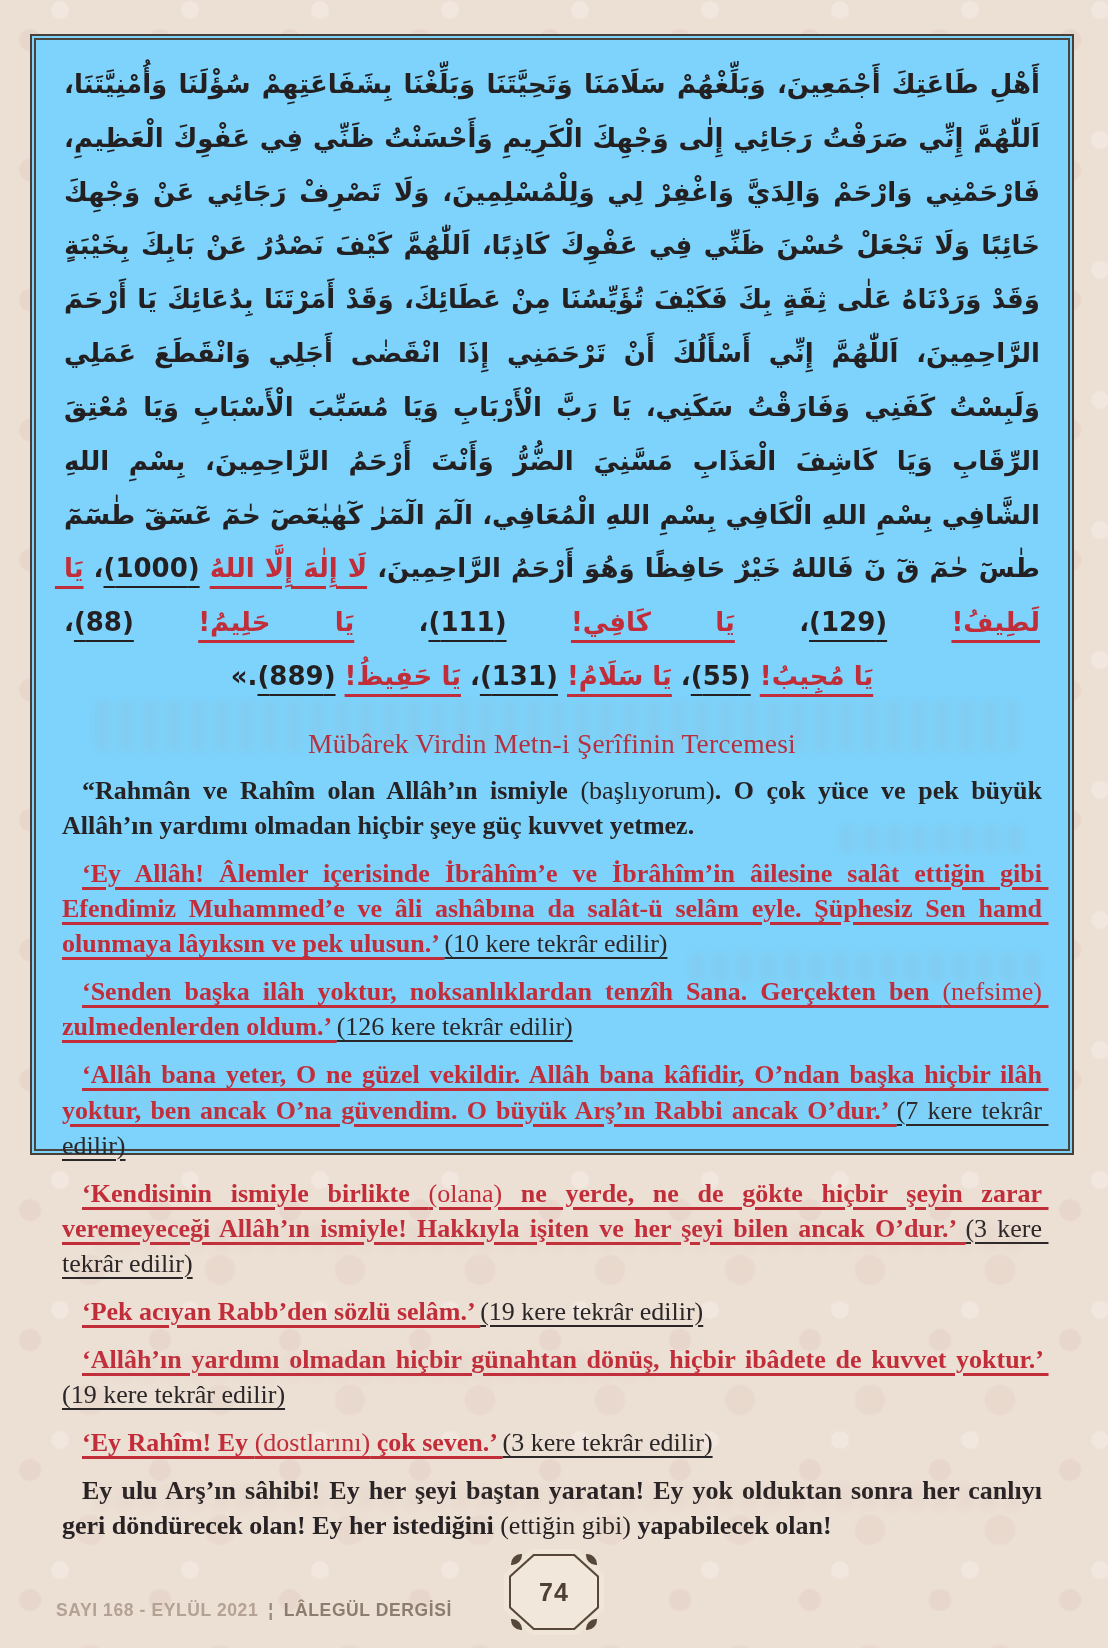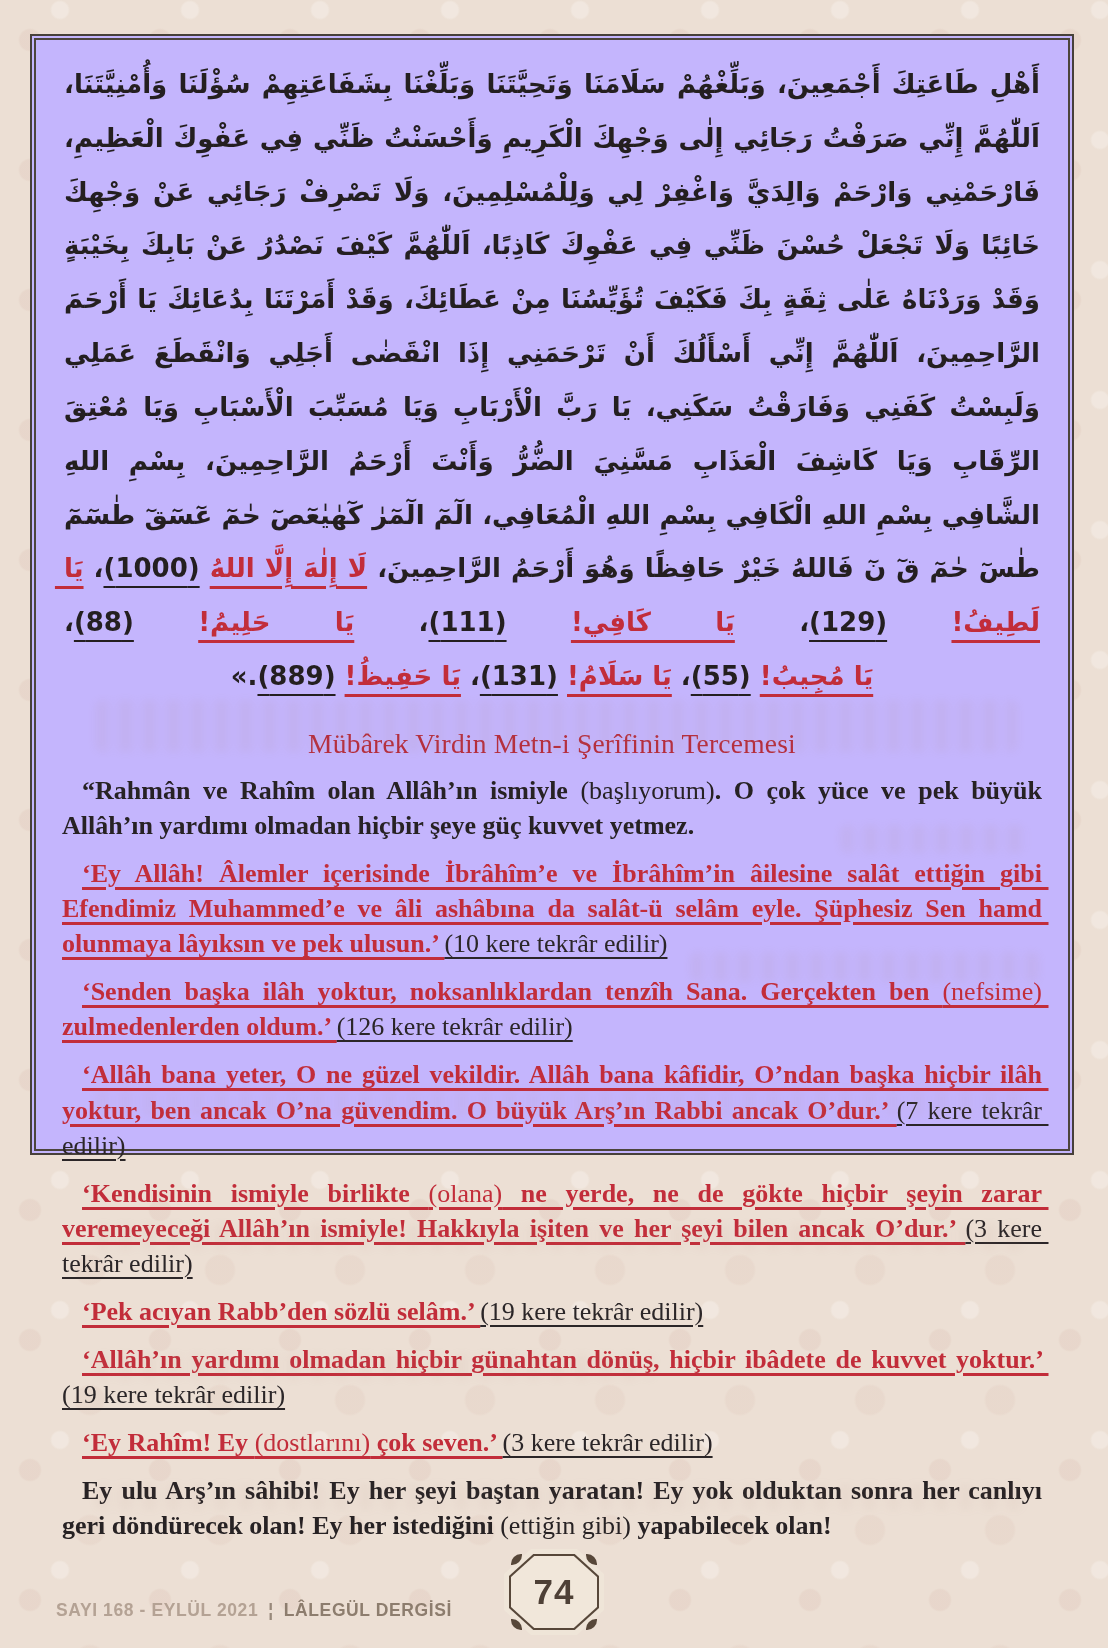--- a/index.html
+++ b/index.html
@@ -9,21 +9,21 @@
     background-image:
       radial-gradient(circle at 30px 40px, rgba(209,170,158,.16) 0 10px, rgba(209,170,158,0) 12px),
       radial-gradient(circle at 90px 100px, rgba(209,170,158,.12) 0 14px, rgba(209,170,158,0) 16px),
       radial-gradient(circle at 60px 10px, rgba(255,255,255,.25) 0 8px, rgba(255,255,255,0) 10px);
     background-size:130px 130px;
     font-family:"Liberation Serif",serif;
   }
   
   .frame{
     position:absolute;left:30px;top:34px;width:1044px;height:1121px;
-    border:2.5px solid #47403a;background:#c4b5fd;
+    border:2.5px solid #47403a;background:#7dd3fc;
     box-sizing:border-box;z-index:1;
   }
   .frame .inner-line{
     position:absolute;inset:2px;border:2px solid #4c443c;pointer-events:none;
   }
   .content{
     position:absolute;inset:4px;padding:16px 24px 0;box-sizing:border-box;
   }
   
   .arabic{
@@ -95,21 +95,21 @@
   .g7{left:95px;right:80px;top:1484px;height:26px;opacity:.28;}
   
   .badge{position:absolute;left:504px;top:1549px;width:100px;height:86px;z-index:6;}
   .oct{position:absolute;clip-path:polygon(27% 0,73% 0,100% 29%,100% 71%,73% 100%,27% 100%,0 71%,0 29%);}
   .oct-outer{inset:0;background:#efe5d8;}
   .oct-line{inset:5px;background:#574739;}
   .oct-inner{inset:7px;background:#f1e7da;}
   .badge .num{
     position:absolute;inset:0;display:flex;align-items:center;justify-content:center;
     font-family:"Liberation Sans",sans-serif;font-weight:700;
-    font-size:35px;color:#4e4036;letter-spacing:1px;
+    font-size:25px;color:#4e4036;letter-spacing:1px;
   }
   .orn{position:absolute;width:11px;height:11px;background:#574739;z-index:7;}
   .orn.tl{left:7px;top:5px;border-radius:90% 0 90% 0;}
   .orn.tr{right:7px;top:5px;border-radius:0 90% 0 90%;}
   .orn.bl{left:7px;bottom:5px;border-radius:0 90% 0 90%;}
   .orn.br{right:7px;bottom:5px;border-radius:90% 0 90% 0;}
   
   .footer{
     position:absolute;left:56px;top:1600px;z-index:5;
     font-family:"Liberation Sans",sans-serif;font-size:17.5px;

